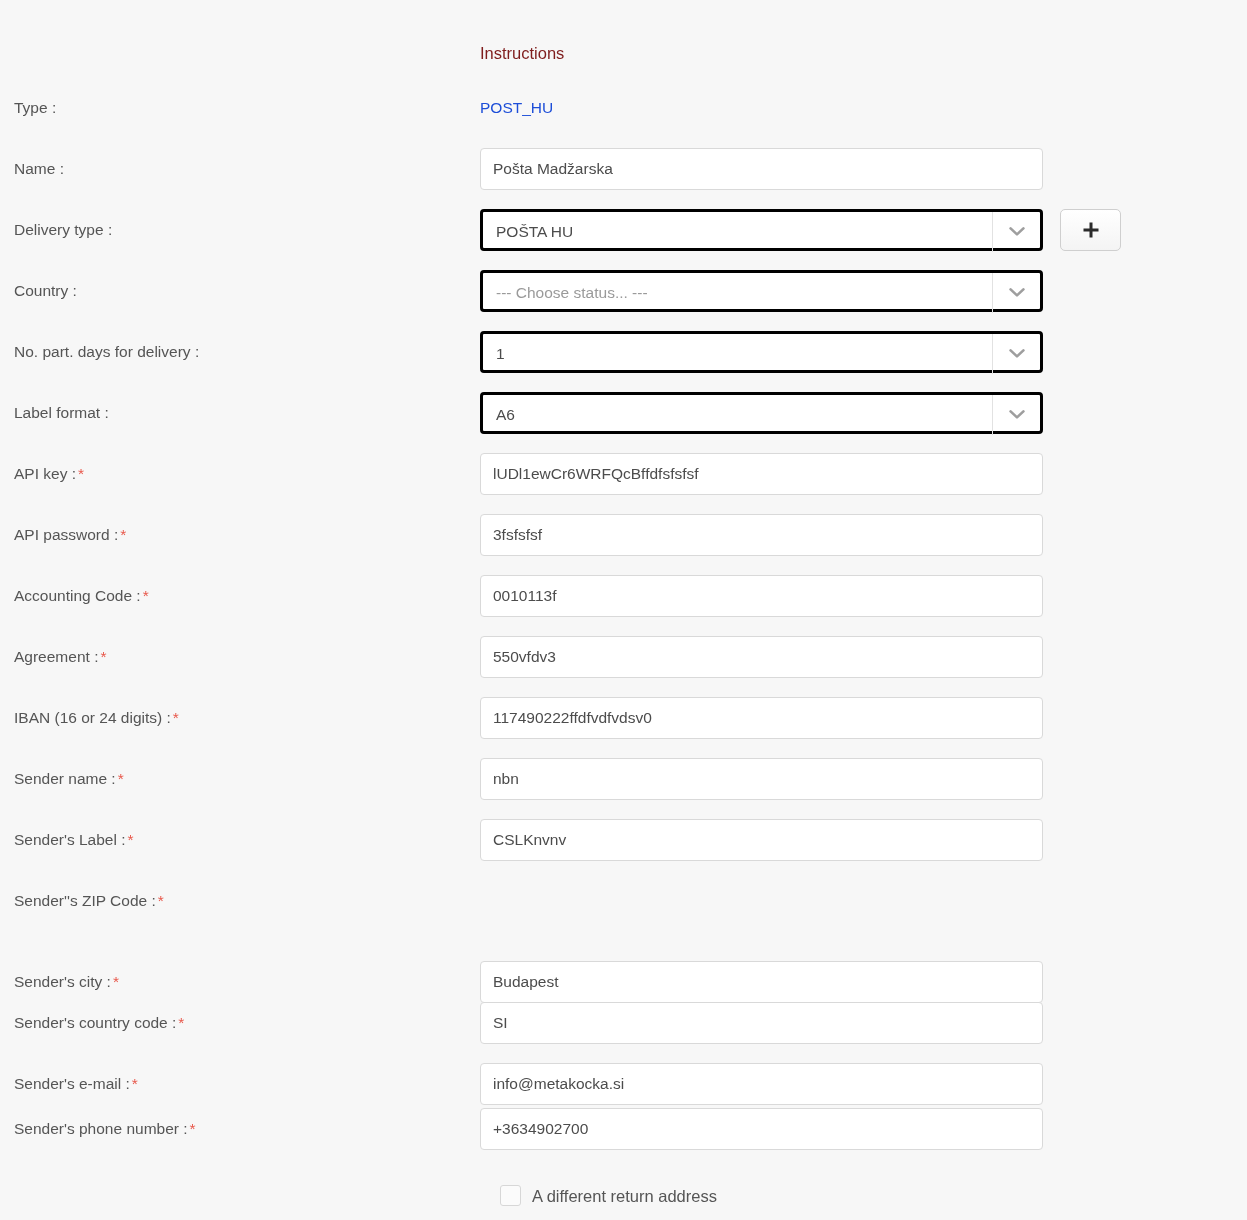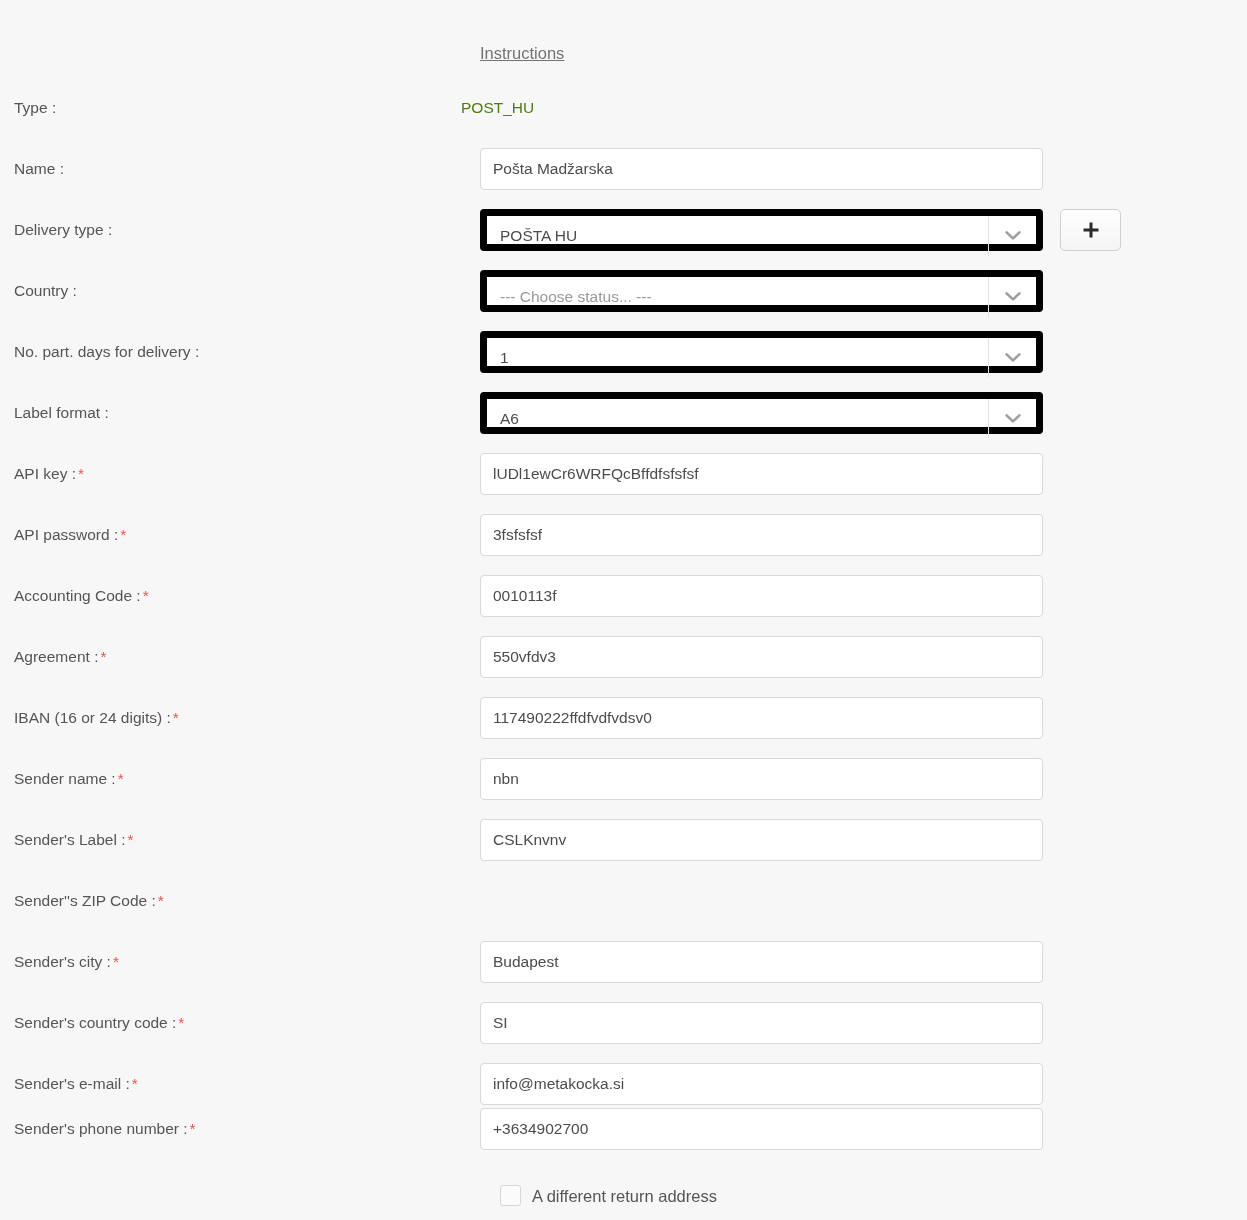--- a/index.html
+++ b/index.html
@@ -30,22 +30,21 @@
     position: absolute;
     left: 0;
     top: 38px;
     width: 1247px;
     height: 30px;
   }
   .instructions-link {
     position: absolute;
     left: 480px;
     top: 0;
-    color: #737373;
-    text-decoration: underline;
+    color: #7f1d1d;
     font-size: 16.5px;
     line-height: 30px;
     cursor: pointer;
   }
 
   
   .form-row {
     position: absolute;
     left: 0;
     width: 1247px;
@@ -63,26 +62,26 @@
   }
   .req-star {
     color: #e8574a;
     font-size: 15.5px;
     padding-left: 2px;
   }
 
   
   .static-value {
     position: absolute;
-    left: 461px;
+    left: 480px;
     top: 0;
     height: 42px;
     line-height: 42px;
     font-size: 15.5px;
-    color: #4d7c0f;
+    color: #1d4ed8;
     white-space: nowrap;
   }
 
   
   .text-input {
     position: absolute;
     left: 480px;
     top: 0;
     width: 563px;
     height: 42px;
@@ -99,21 +98,21 @@
   .text-input::placeholder { color: #a0a0a0; }
 
   
   .select-box {
     position: absolute;
     left: 480px;
     top: 0;
     width: 563px;
     height: 42px;
     background: #ffffff;
-    border: 7px solid #000000;
+    border: 3px solid #000000;
     border-radius: 4px;
     cursor: pointer;
   }
   .select-value {
     position: absolute;
     left: 13px;
     top: 0;
     right: 52px;
     height: 40px;
     line-height: 40px;
@@ -305,21 +304,21 @@
         <div class="row-label"><span>Sender name :</span><span class="req-star">*</span></div>
         <input type="text" class="text-input" placeholder="" value="nbn" style="">
       </div>
       <div class="form-row" style="top: 819px;">
         <div class="row-label"><span>Sender's Label :</span><span class="req-star">*</span></div>
         <input type="text" class="text-input" placeholder="" value="CSLKnvnv" style="">
       </div>
       <div class="form-row" style="top: 880px;">
         <div class="row-label"><span>Sender''s ZIP Code :</span><span class="req-star">*</span></div>
       </div>
-      <div class="form-row" style="top: 941px;">
+      <div class="form-row" style="top: 961px;">
         <div class="row-label"><span>Sender's city :</span><span class="req-star">*</span></div>
         <input type="text" class="text-input" placeholder="" value="Budapest" style="">
       </div>
       <div class="form-row" style="top: 1002px;">
         <div class="row-label"><span>Sender's country code :</span><span class="req-star">*</span></div>
         <input type="text" class="text-input" placeholder="" value="SI" style="">
       </div>
       <div class="form-row" style="top: 1063px;">
         <div class="row-label"><span>Sender's e-mail :</span><span class="req-star">*</span></div>
         <input type="text" class="text-input" placeholder="" value="info@metakocka.si" style="">

